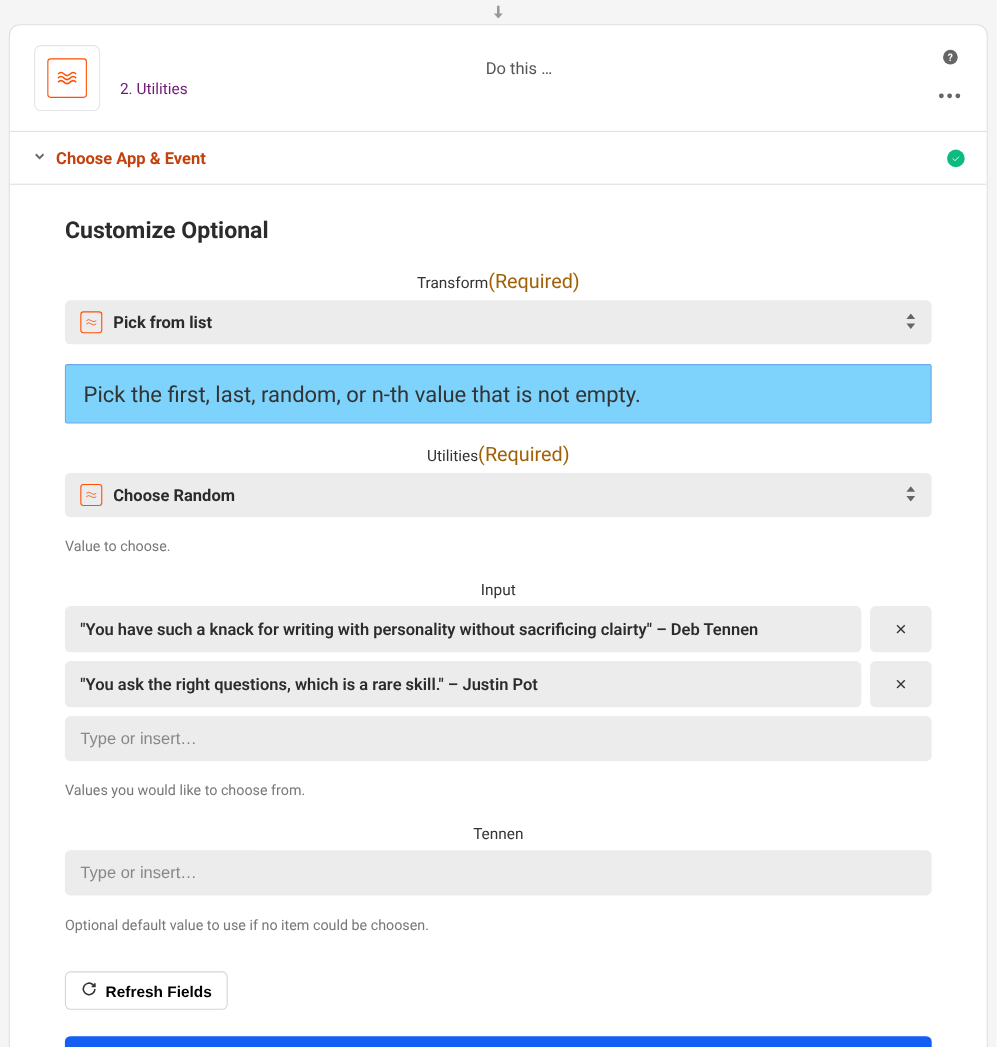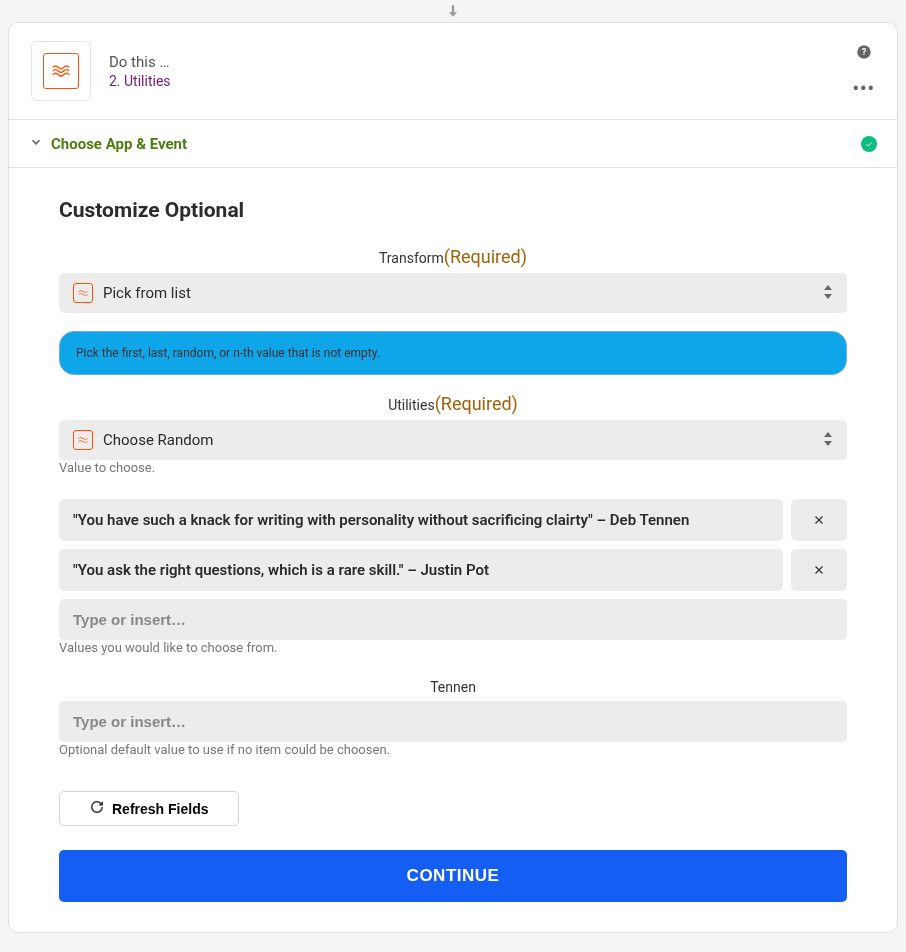--- a/index.html
+++ b/index.html
@@ -58,20 +58,21 @@
       stroke: #ff4f00;
       fill: none;
     }
     .header-text {
       flex: 1;
     }
     .header-sub {
       font-size: 15px;
       color: #555;
       margin-bottom: 2px;
+      text-align: center;
     }
     .header-title {
       font-size: 14px;
       font-weight: 400;
       color: #701a75;
     }
     .header-actions {
       display: flex;
       flex-direction: column;
       gap: 14px;
@@ -80,21 +81,21 @@
     .section-row {
       border-top: 1px solid #e0e0e0;
       padding: 14px 20px;
       display: flex;
       align-items: center;
       gap: 8px;
     }
     .section-row .label {
       font-size: 15px;
       font-weight: 700;
-      color: #4d7c0f;
+      color: #c2410c;
       flex: 1;
     }
     .check-badge {
       width: 16px;
       height: 16px;
       border-radius: 50%;
       background: #0dba7f;
       display: flex;
       align-items: center;
       justify-content: center;
@@ -149,41 +150,41 @@
       display: flex;
       align-items: center;
       justify-content: center;
     }
     .select-mini-icon svg {
       stroke: #ff4f00;
       fill: none;
     }
     .select-value {
       font-size: 15px;
-      font-weight: 400;
+      font-weight: 700;
       color: #2b2b2b;
       flex: 1;
     }
     .select-arrows {
       color: #666;
     }
     .info-banner {
-      background: #0ea5e9;
+      background: #7dd3fc;
       border: 1px solid #6ea9e8;
-      border-radius: 15px;
+      border-radius: 2px;
       padding: 14px 16px;
-      font-size: 12px;
+      font-size: 20px;
       color: #333;
       margin-bottom: 18px;
       margin-top: 18px;
     }
     .help-text {
       font-size: 13px;
       color: #777;
-      margin-top: 0;
+      margin-top: 20px;
     }
     .input-list {
       display: flex;
       flex-direction: column;
       gap: 8px;
     }
     .input-row {
       display: flex;
       gap: 8px;
       align-items: stretch;
@@ -199,21 +200,20 @@
     }
     .input-field {
       flex: 1;
       background: #ececec;
       border: none;
       border-radius: 5px;
       padding: 12px 14px;
       font-size: 15px;
       color: #2b2b2b;
       outline: none;
-      font-weight: bold;
     }
     .input-field::placeholder {
       color: #888;
     }
     .remove-btn {
       width: 56px;
       background: #ececec;
       border: none;
       border-radius: 5px;
       display: flex;
@@ -223,21 +223,21 @@
       font-size: 16px;
       color: #333;
     }
     .refresh-btn {
       display: inline-flex;
       align-items: center;
       gap: 8px;
       background: #fff;
       border: 1px solid #d5d5d5;
       border-radius: 5px;
-      padding: 8px 30px;
+      padding: 8px 14px;
       font-size: 14px;
       font-weight: 600;
       cursor: pointer;
       margin-top: 20px;
       margin-bottom: 24px;
     }
     .continue-btn {
       width: 100%;
       background: #155ef3;
       color: #fff;
@@ -347,20 +347,23 @@
               <polygon points="5,0 9,5 1,5"></polygon>
               <polygon points="5,14 9,9 1,9"></polygon>
             </svg>
         </span>
       </div>
       <div class="help-text">Value to choose.</div>
     </div>
 
     
     <div class="field-group" style="margin-top:24px;">
+      <div class="field-label-row">
+        <span class="field-label">Input</span>
+      </div>
       <div class="input-list">
         <div class="input-row">
           <div class="input-pill">"You have such a knack for writing with personality without sacrificing clairty" – Deb Tennen</div>
           <button class="remove-btn">
             <svg width="12" height="12" viewBox="0 0 24 24" stroke="#333" stroke-width="2.5">
                 <line x1="5" y1="5" x2="19" y2="19"></line>
                 <line x1="19" y1="5" x2="5" y2="19"></line>
               </svg>
           </button>
         </div>

